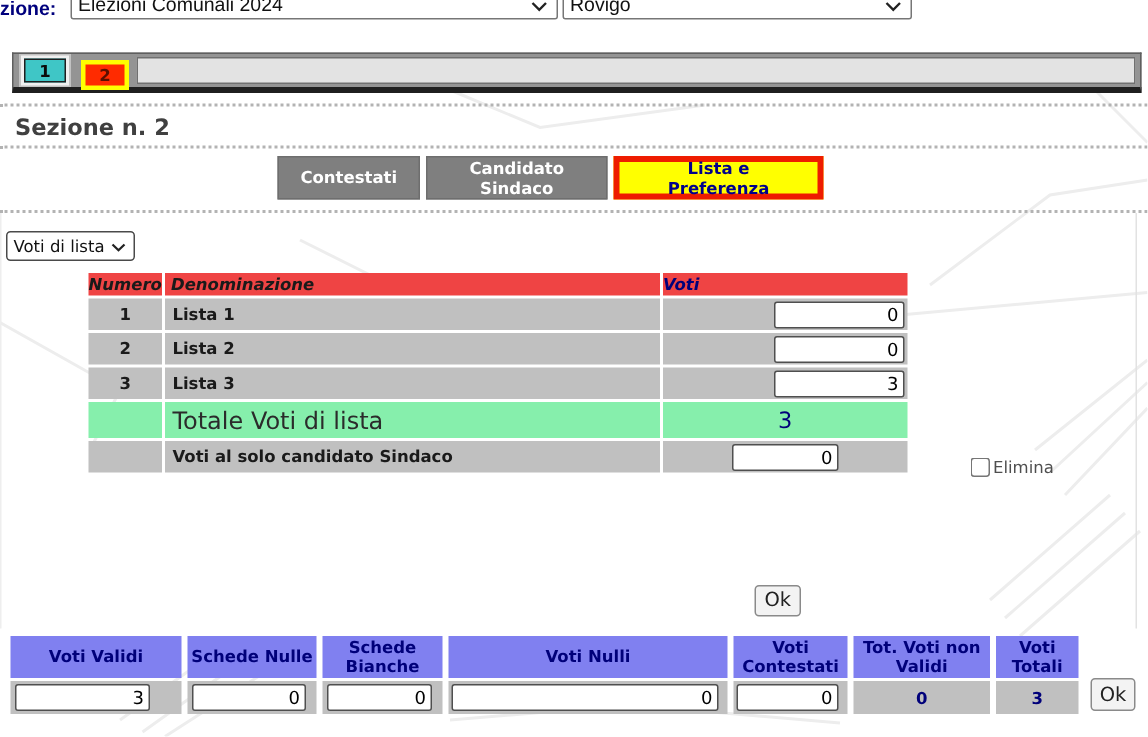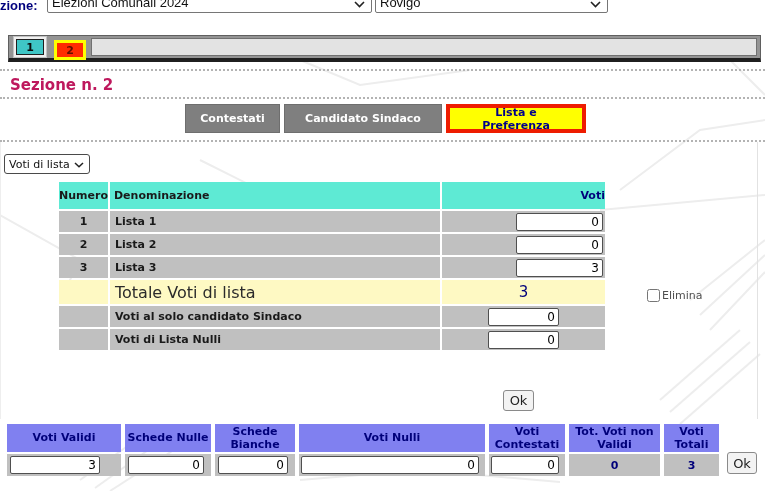--- a/index.html
+++ b/index.html
@@ -42,33 +42,33 @@
   .sec1 { background:#3fc6c6; border:1px solid #1f1f1f; color:#0b0b0b; }
   .secbtn-sel { background:#ffff00; padding:3px; margin-left:7px; position:relative; top:3px; }
   .sec2 { background:#ff2b00; color:#5c0f00; }
   .secnav-strip { flex:1; height:16px; background:#e3e3e3; border:1px solid #707070; margin-left:5px; }
 
   
   .dotted { position:absolute; left:0; width:765px; border-top:2px dotted #b3b3b3; z-index:1; }
 
   .section-title {
     position:absolute; left:10px; top:76px; z-index:2;
-    font:bold 15px "DejaVu Sans",sans-serif; color:#be185d;
+    font:bold 15px "DejaVu Sans",sans-serif; color:#404040;
   }
 
   
   .tabs { position:absolute; left:185px; top:104px; display:flex; align-items:stretch; z-index:2; }
   .tab {
     box-sizing:border-box; height:29px; border:1px solid #6e6e6e; background:#7f7f7f;
     color:#ffffff; font:bold 11px "DejaVu Sans",sans-serif; cursor:pointer;
     display:flex; align-items:center; justify-content:center; padding:0 10px;
   }
   .tab + .tab { margin-left:4px; }
   .tab-aff { width:95px; }
-  .tab-cand { width:158px; }
+  .tab-cand { width:121px; }
   .tab-active {
     width:140px; margin-left:8px; background:#ffff00; border:4px solid #ee1c00;
     color:#00008b;
   }
 
   
   .content-frame {
     position:absolute; left:0px; top:142px; width:756px; height:277px; z-index:1;
     border-right:1px solid #e2e2e2; border-left:1px solid #eeeeee;
   }
@@ -83,51 +83,51 @@
   
   table.lista {
     position:absolute; left:57px; top:180px; z-index:2;
     border-collapse:separate; border-spacing:2px;
     font:bold 11px "DejaVu Sans",sans-serif; color:#1a1a1a;
   }
   table.lista th, table.lista td { padding:0; }
   .col-num { width:46px; }
   .col-den { width:326px; }
   .col-voti { width:163px; }
-  .hdr { background:#5eead4; height:27px; text-align:left; padding-left:4px !important; }
+  .hdr { background:#ef4444; height:15px; text-align:left; padding-left:4px !important;font-style:italic; }
   .hdr-num { text-align:center; padding-left:0 !important; }
-  .hdr-voti { text-align:right; padding-left:0 !important; color:#00007a; }
+  .hdr-voti { text-align:left; padding-left:0 !important; color:#00007a; }
   .rw { background:#c0c0c0; height:21px; }
   td.cnum { text-align:center; }
   td.cden { padding-left:5px !important; }
   td.cvoti { text-align:right; }
   td.cvoti-center { text-align:center; }
   input.vinp {
     box-sizing:border-box; height:18px; border:1px solid #4f4f4f; border-radius:2px;
     font:12px "DejaVu Sans",sans-serif; text-align:right; padding:0 3px; background:#fff;
     vertical-align:middle;
   }
   .inp-wide { width:87px; margin-right:2px; }
   .inp-mid { width:71px; }
-  .totrow { background:#fef9c3; height:24px; }
+  .totrow { background:#86efac; height:24px; }
   td.totlabel { font:16px "DejaVu Sans",sans-serif; color:#2b2b2b; padding-left:5px !important; }
   td.totval { font:15px "DejaVu Sans",sans-serif; color:#00007a; text-align:center; }
 
   .okbtn {
     position:absolute; z-index:2; box-sizing:border-box;
     background:#f3f3f3; border:1px solid #8a8a8a; border-radius:3px;
     font:13px "DejaVu Sans",sans-serif; color:#222; cursor:pointer;
     display:flex; align-items:center; justify-content:center;
   }
   .ok1 { left:503px; top:390px; width:31px; height:21px; }
   .ok2 { left:727px; top:452px; width:30px; height:22px; }
 
   
   .elimina {
-    position:absolute; left:647px; top:289px; z-index:2; display:flex; align-items:flex-start;
+    position:absolute; left:647px; top:305px; z-index:2; display:flex; align-items:flex-start;
     font:11px "DejaVu Sans",sans-serif; color:#4f4f4f; cursor:pointer;
   }
   .elimina input { width:13px; height:13px; margin:0 2px 0 0; }
 
   
   table.totals {
     position:absolute; left:3px; top:422px; z-index:2;
     border-collapse:separate; border-spacing:4px 2px;
     font:bold 11px "DejaVu Sans",sans-serif;
   }
@@ -245,25 +245,20 @@
   <tr class="totrow">
     <td></td>
     <td class="totlabel">Totale Voti di lista</td>
     <td class="totval">3</td>
   </tr>
   <tr class="rw">
     <td></td>
     <td class="cden">Voti al solo candidato Sindaco</td>
     <td class="cvoti-center"><input class="vinp inp-mid" value="0" style=""></td>
   </tr>
-  <tr class="rw">
-    <td></td>
-    <td class="cden">Voti di Lista Nulli</td>
-    <td class="cvoti-center"><input class="vinp inp-mid" value="0" style=""></td>
-  </tr>
 </tbody>
   </table>
 
 <button class="okbtn ok1">Ok</button>
 
 <label class="elimina">
   <input type="checkbox" style="">
   <span>Elimina</span>
 </label>
 

